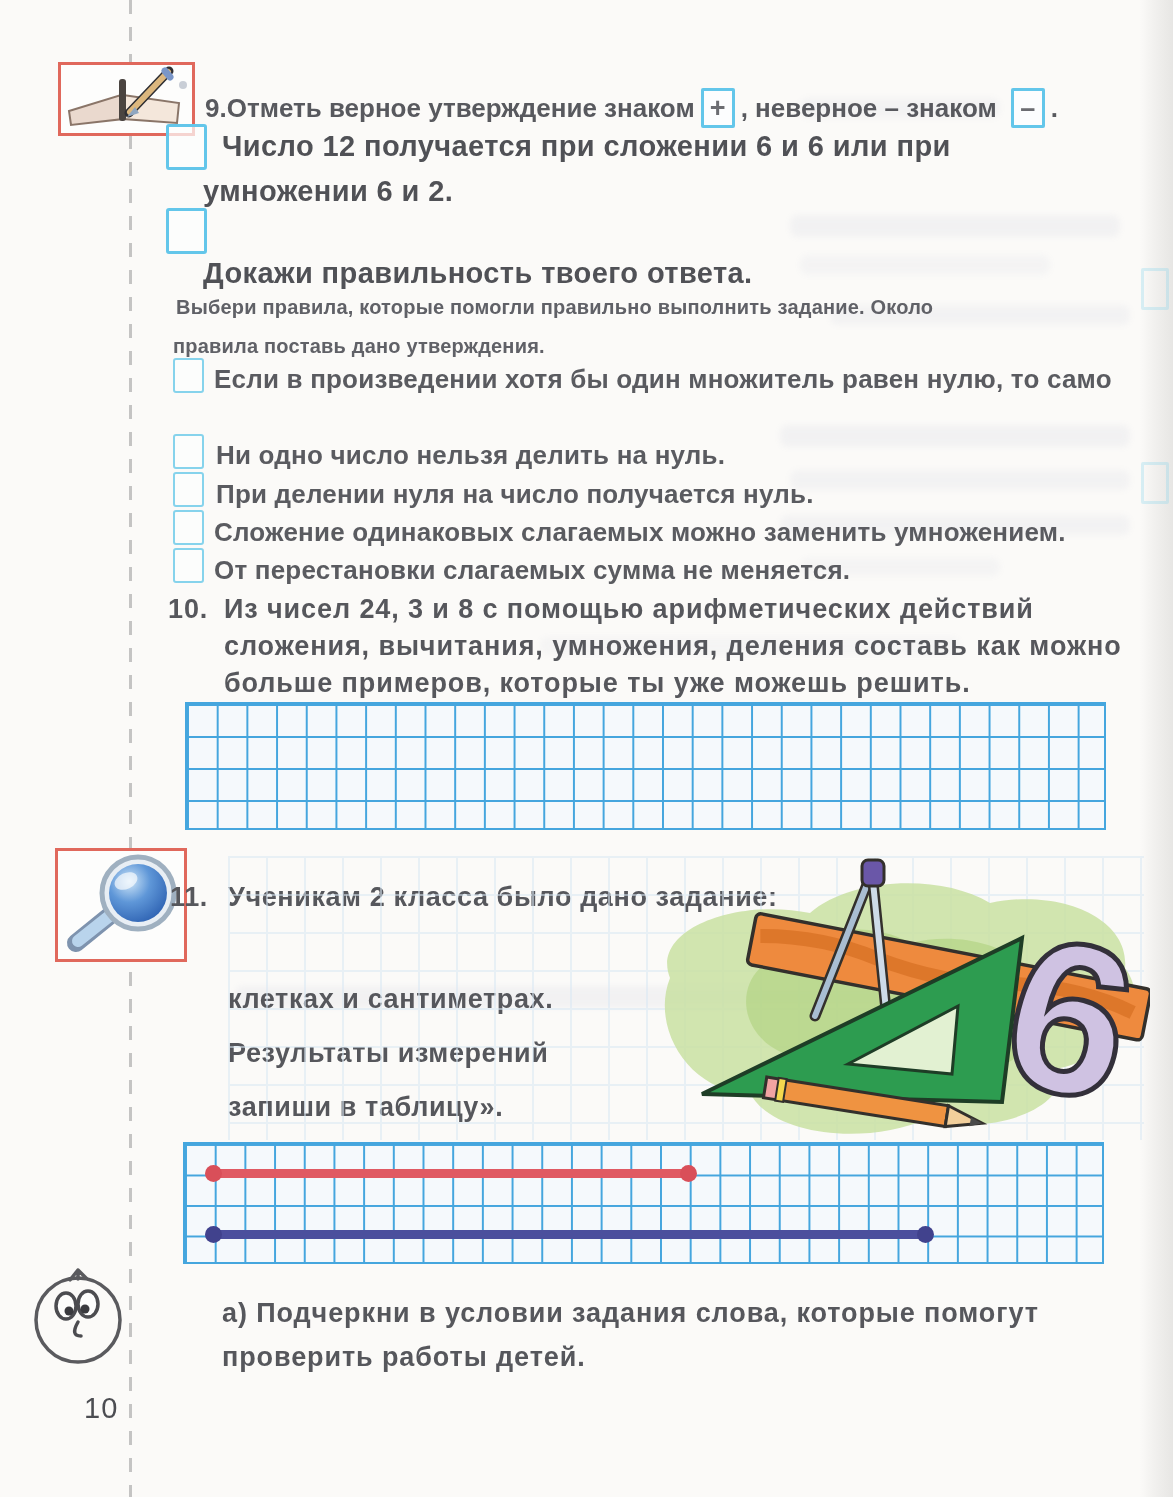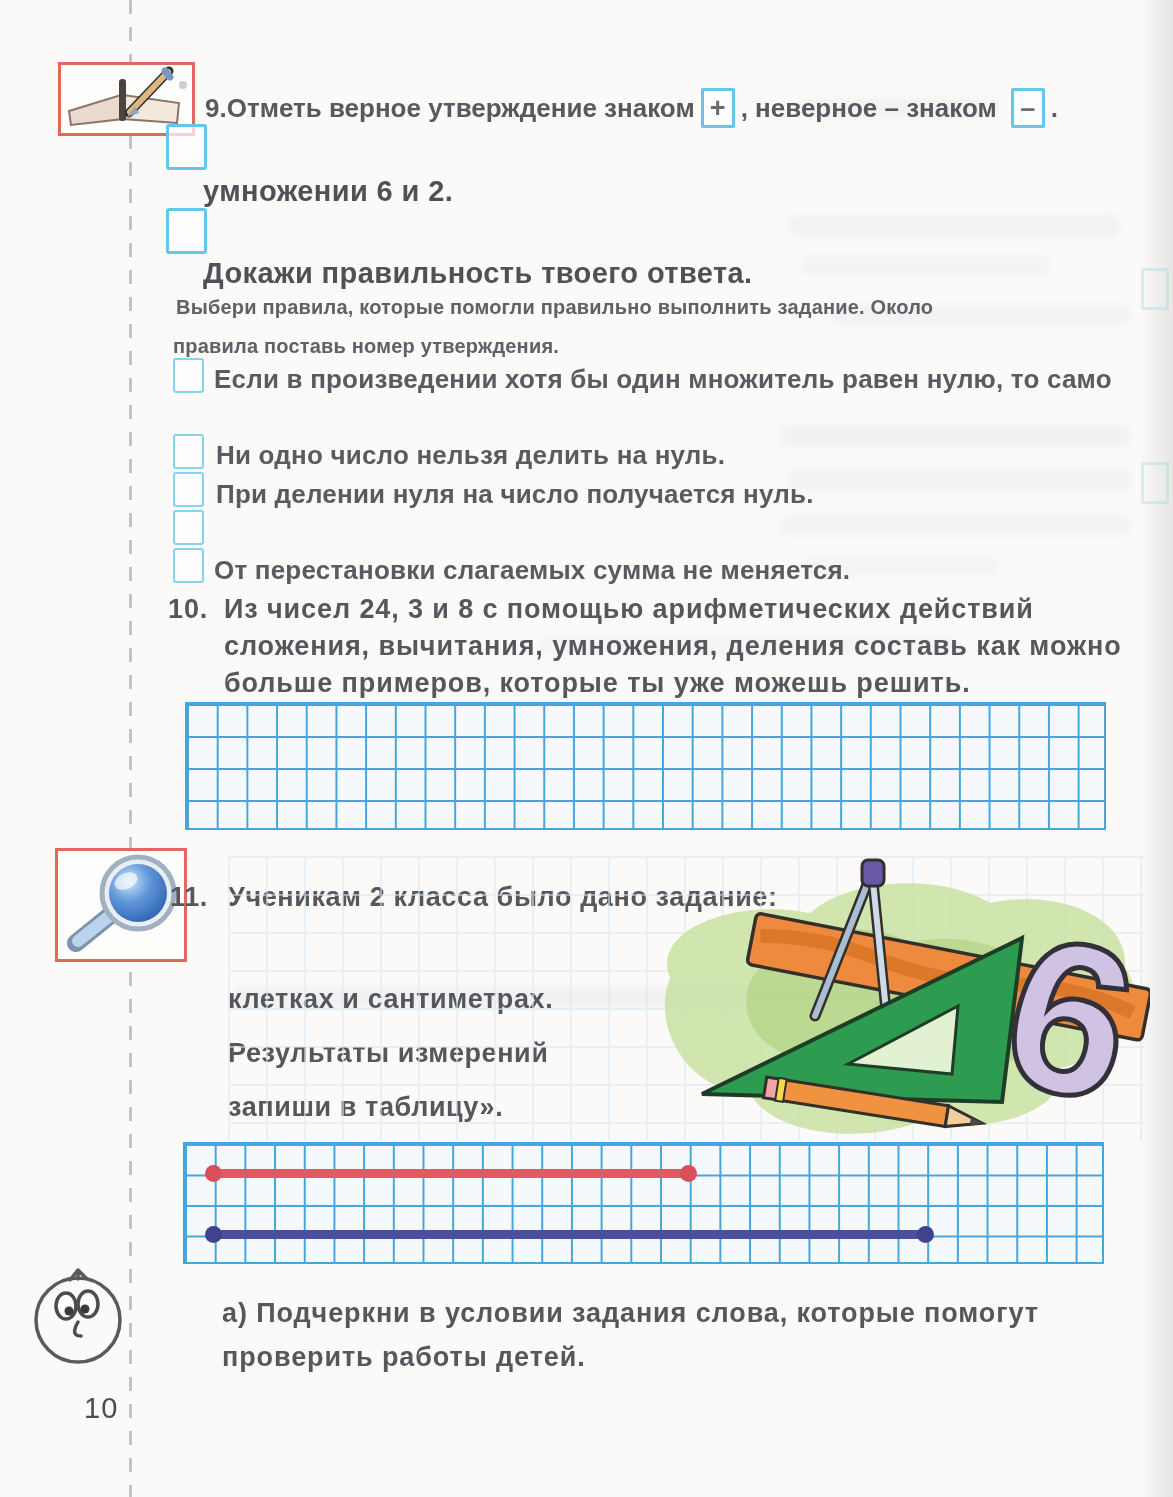--- a/index.html
+++ b/index.html
@@ -129,38 +129,40 @@
         <span>+</span>
       </span>
     <span>, неверное – знаком</span>
     <span class="sign-box" style="margin-left:14px;">
         <span>–</span>
       </span>
     <span>.</span>
   </div>
 
   <div class="abs chk" style="left:166px;top:124px;width:41px;height:46px;"></div>
+  <div class="abs t-stmt nowrap" style="left:222px;top:130px;">Число 12 получается при сложении 6 и 6 или при</div>
   <div class="abs t-stmt nowrap" style="left:203px;top:175px;">умножении 6 и 2.</div>
 
   <div class="abs chk" style="left:166px;top:208px;width:41px;height:46px;"></div>
   <div class="abs t-stmt nowrap" style="left:203px;top:257px;">Докажи правильность твоего ответа.</div>
 
   <div class="abs t-body nowrap" style="left:176px;top:296px;">Выбери правила, которые помогли правильно выполнить задание. Около</div>
-  <div class="abs t-body nowrap" style="left:173px;top:335px;">правила  поставь номер утверждения.</div>
+  <div class="abs t-body nowrap" style="left:173px;top:335px;">правила  поставь дано утверждения.</div>
 
   <div class="abs chk small" style="left:173px;top:358px;width:31px;height:35px;"></div>
   <div class="abs t-rule nowrap" style="left:214px;top:364px;">Если в произведении хотя бы один множитель равен нулю, то само</div>
 
   <div class="abs chk small" style="left:173px;top:434px;width:31px;height:35px;"></div>
   <div class="abs t-rule nowrap" style="left:216px;top:440px;">Ни одно число нельзя делить на нуль.</div>
 
   <div class="abs chk small" style="left:173px;top:472px;width:31px;height:35px;"></div>
   <div class="abs t-rule nowrap" style="left:216px;top:479px;">При делении нуля на  число получается нуль.</div>
 
   <div class="abs chk small" style="left:173px;top:510px;width:31px;height:35px;"></div>
+  <div class="abs t-rule nowrap" style="left:214px;top:517px;">Сложение одинаковых слагаемых можно заменить умножением.</div>
 
   <div class="abs chk small" style="left:173px;top:548px;width:31px;height:35px;"></div>
   <div class="abs t-rule nowrap" style="left:214px;top:555px;">От перестановки слагаемых сумма не меняется.</div>
 
   <div class="abs t-task nowrap" style="left:168px;top:594px;">10.</div>
   <div class="abs t-task nowrap" style="left:224px;top:594px;">Из чисел 24, 3 и 8 с помощью арифметических действий</div>
   <div class="abs t-task nowrap" style="left:224px;top:631px;">сложения, вычитания, умножения, деления составь  как можно</div>
   <div class="abs t-task nowrap" style="left:224px;top:668px;text-align:center;">больше примеров, которые ты уже можешь решить.</div>
 
   <div class="abs grid grid1"></div>

